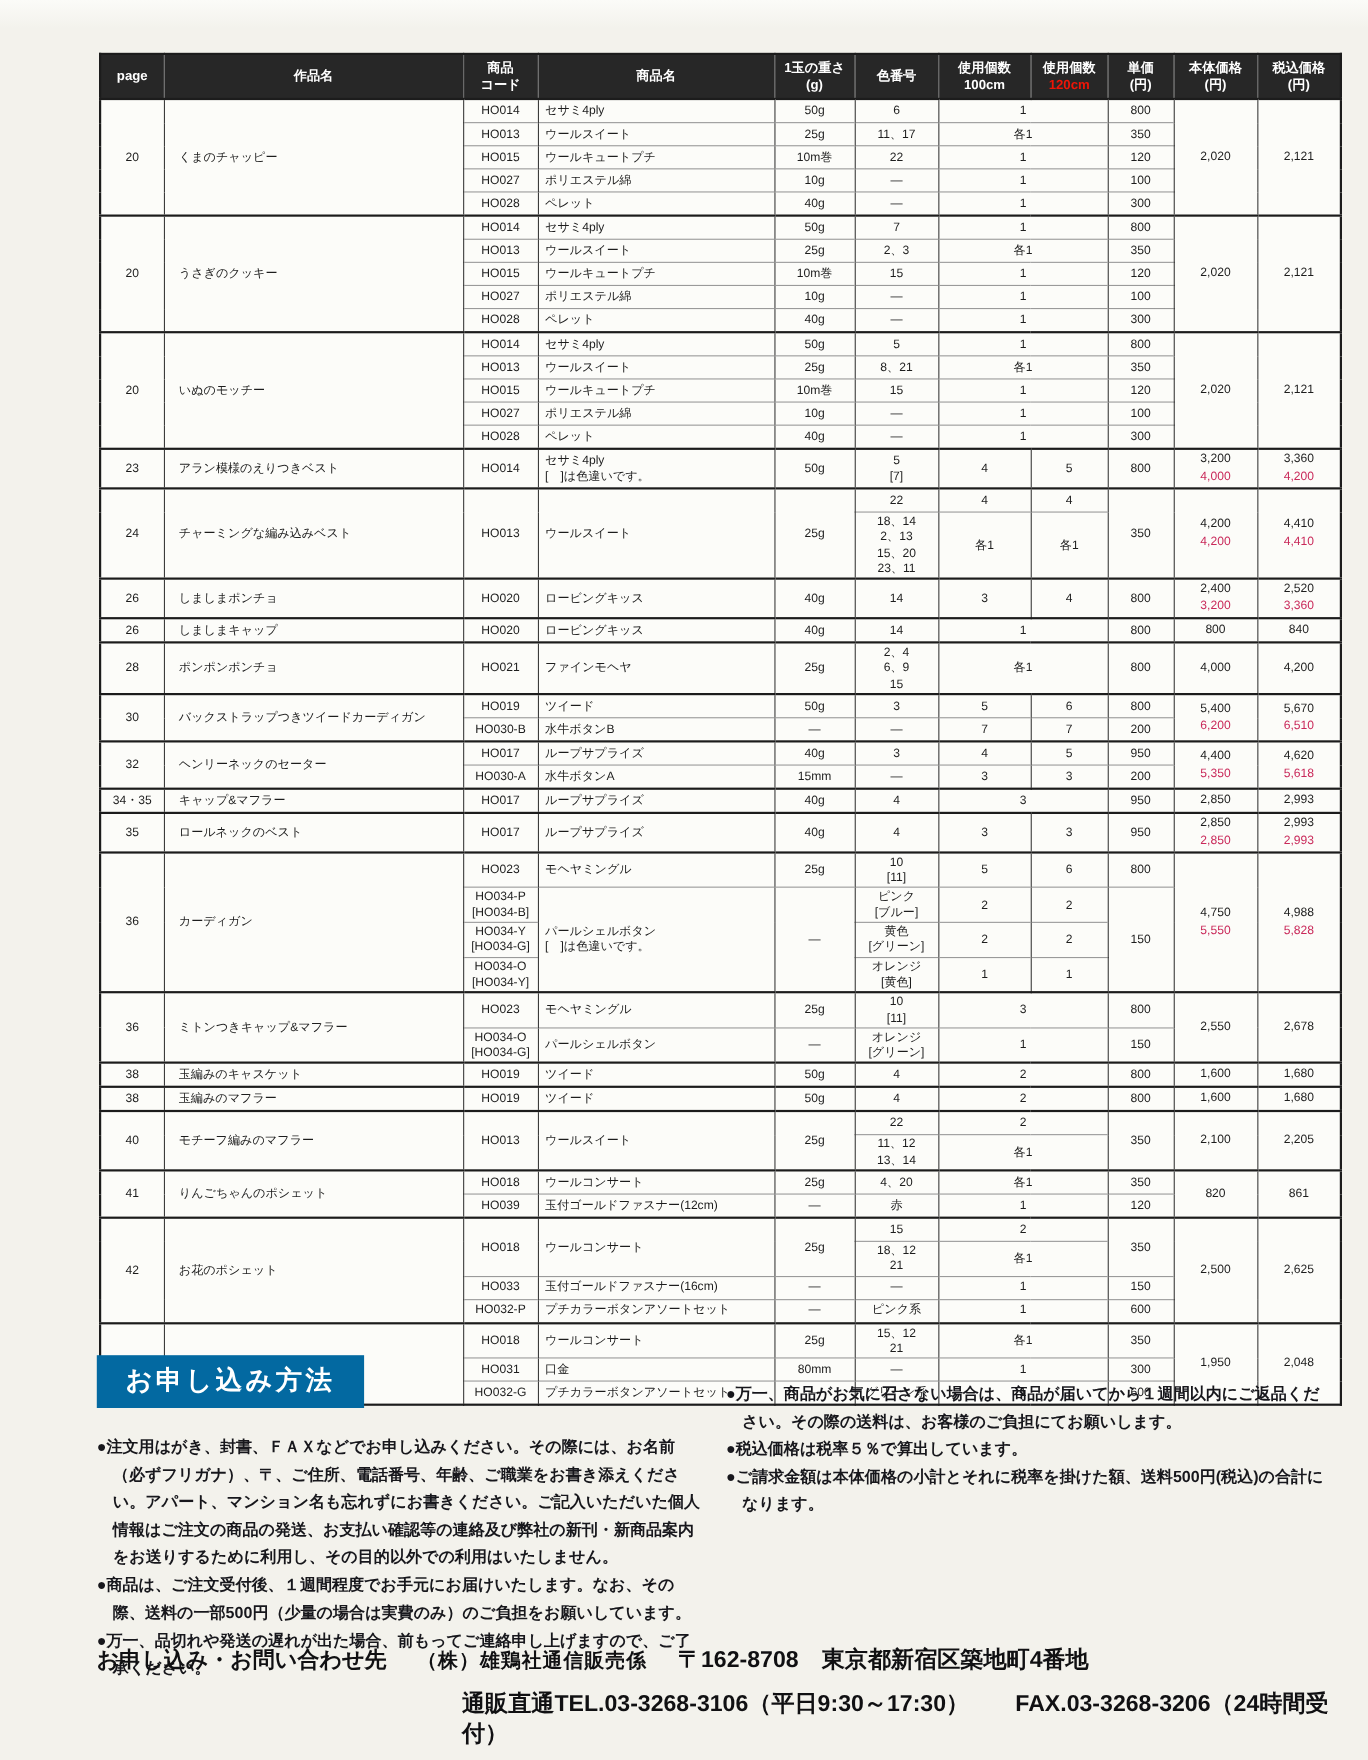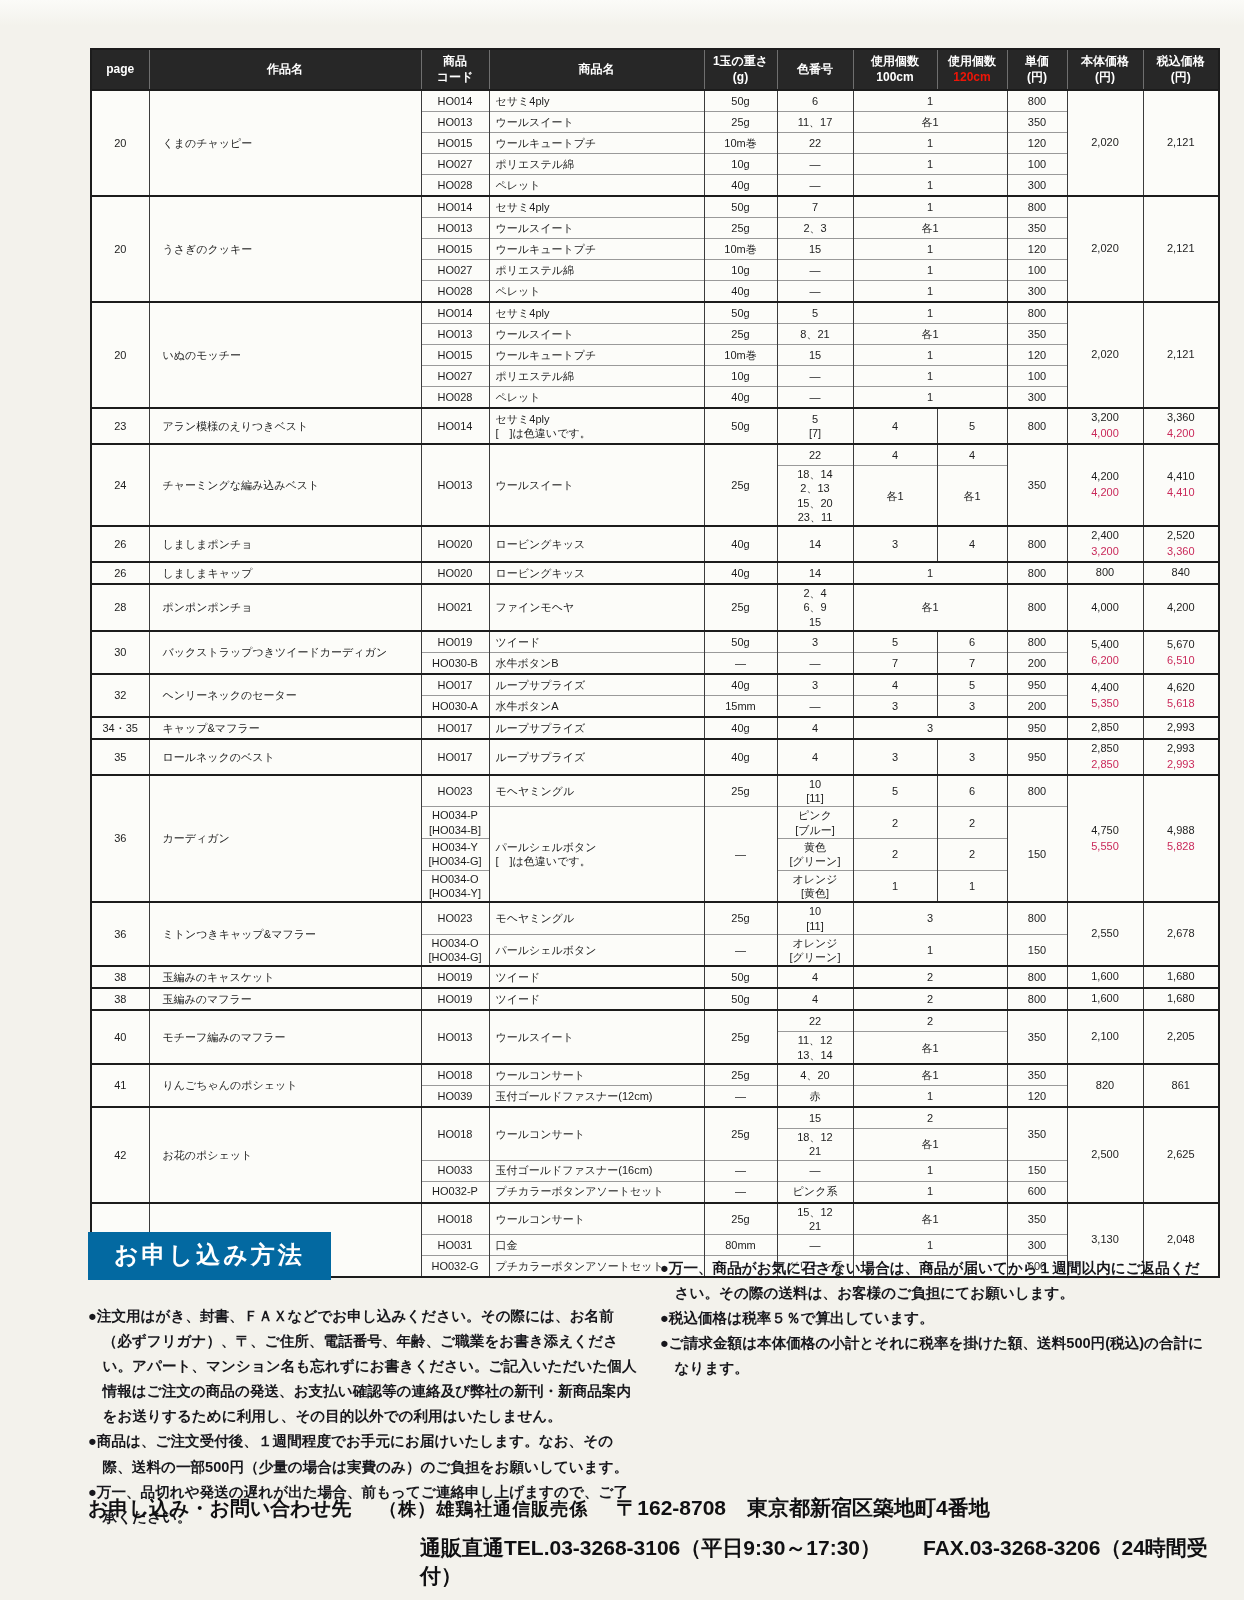--- a/index.html
+++ b/index.html
@@ -934,21 +934,21 @@
             <div>ウールコンサート</div>
           </td>
           <td class="c-w sb">25g</td>
           <td class="c-col sb">
             <div>15、12</div>
             <div>21</div>
           </td>
           <td colspan="2" class="c-use sb">各1</td>
           <td class="c-unit sb">350</td>
           <td rowspan="3" class="c-price sb">
-            <div>3,130</div>
+            <div>1,950</div>
           </td>
           <td rowspan="3" class="c-price sb">
             <div>2,048</div>
           </td>
         </tr>
         <tr>
           <td class="c-code">
             <div>HO031</div>
           </td>
           <td class="c-name">

